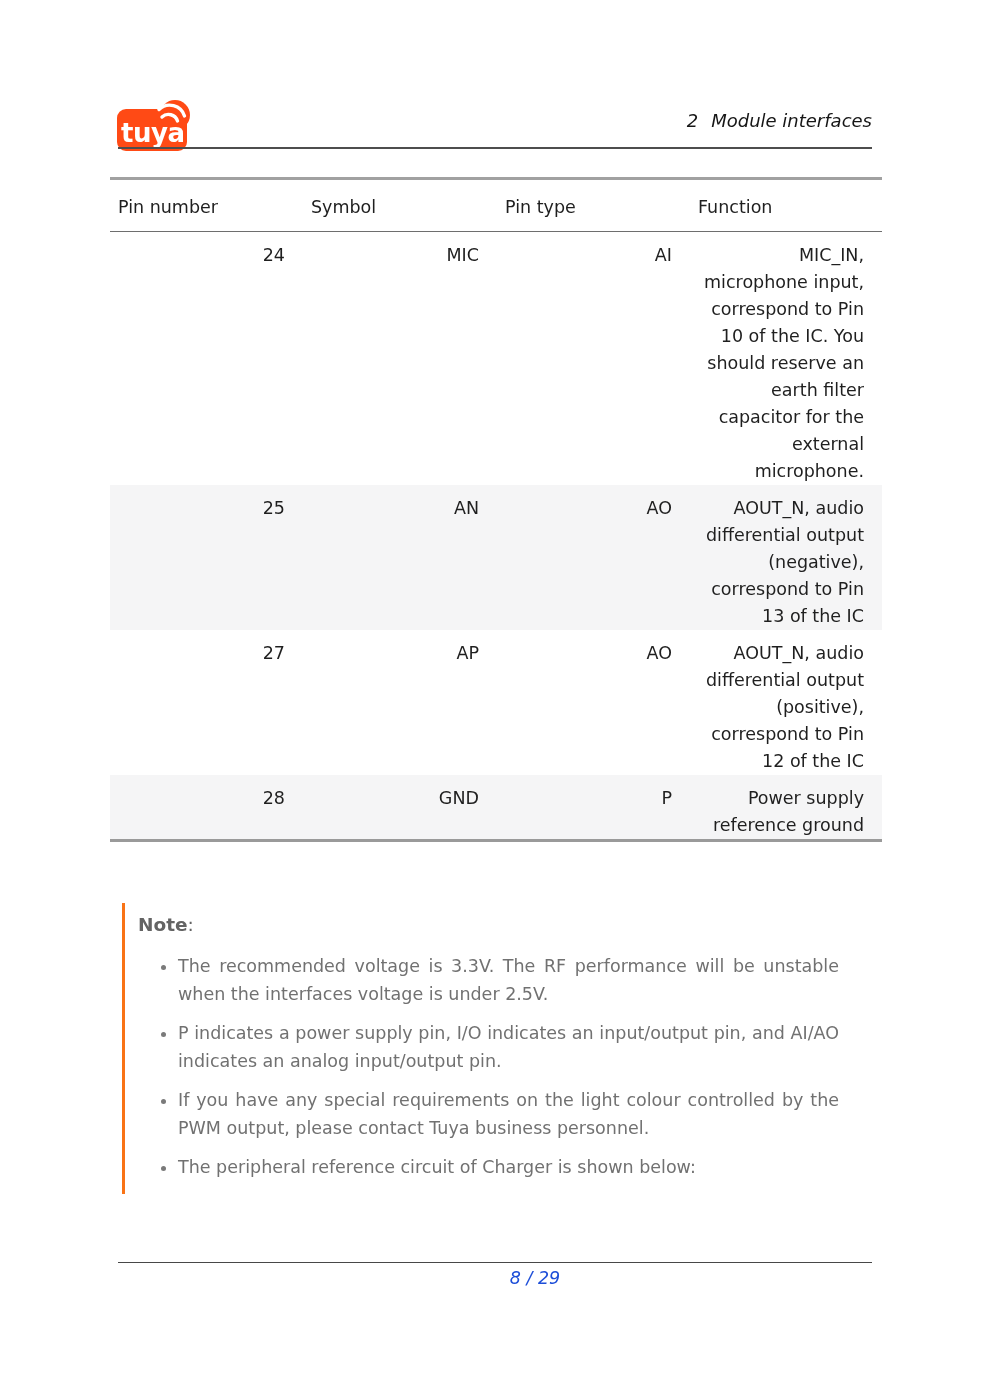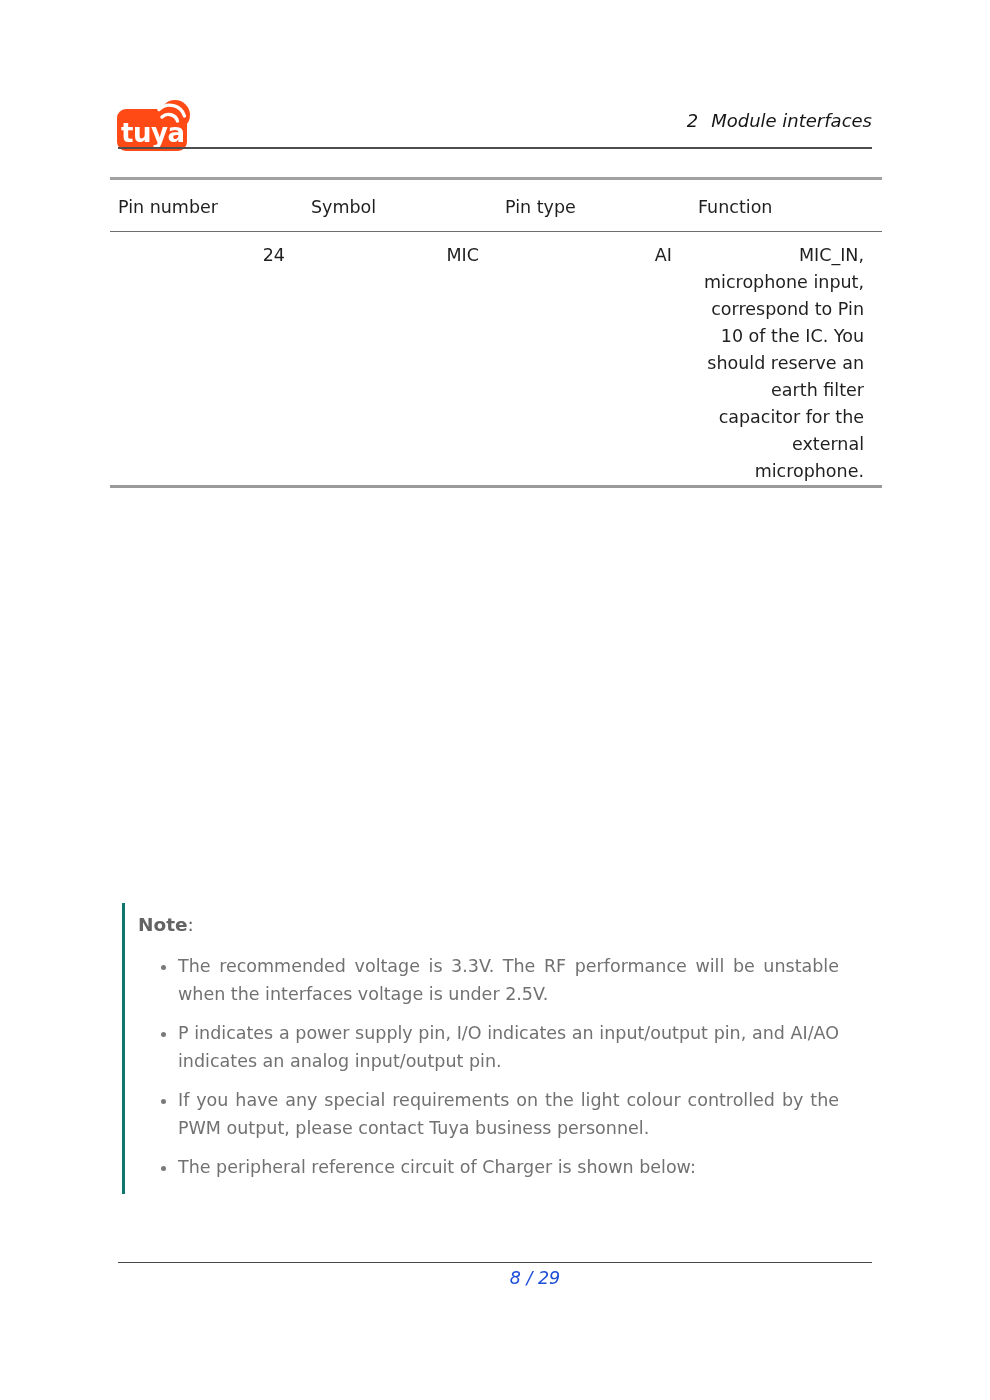--- a/index.html
+++ b/index.html
@@ -63,21 +63,21 @@
     text-align: right;
   }
   .pin-table tbody tr:nth-child(even) { background: #f5f5f6; }
 
   
   .note {
     position: absolute;
     left: 122px;
     top: 903px;
     width: 717px;
-    border-left: 3px solid #0f766e;
+    border-left: 3px solid #f97316;
     padding: 10px 0 8px 13px;
     font-size: 17.5px;
     color: #717171;
   }
   .note-heading { line-height: 24px; font-size: 18.5px; }
   .note-label { font-weight: bold; color: #636363; }
   .note-colon { color: #636363; }
   .note-list { margin: 16px 0 0 0; padding: 0 0 0 40px; list-style: disc; }
   .note-list li {
     text-align: justify;
@@ -144,23 +144,41 @@
       </tr>
     </thead>
     <tbody>
     <tr>
       <td class="c-pin">24</td>
       <td class="c-sym">MIC</td>
       <td class="c-type">AI</td>
       <td class="c-func">MIC_IN, microphone input, correspond to Pin 10 of the IC. You should reserve an earth filter capacitor for the external microphone.</td>
     </tr>
 
+    <tr>
+      <td class="c-pin">25</td>
+      <td class="c-sym">AN</td>
+      <td class="c-type">AO</td>
+      <td class="c-func">AOUT_N, audio differential output (negative), correspond to Pin 13 of the IC</td>
+    </tr>
 
 
+    <tr>
+      <td class="c-pin">27</td>
+      <td class="c-sym">AP</td>
+      <td class="c-type">AO</td>
+      <td class="c-func">AOUT_N, audio differential output (positive), correspond to Pin 12 of the IC</td>
+    </tr>
 
+    <tr>
+      <td class="c-pin">28</td>
+      <td class="c-sym">GND</td>
+      <td class="c-type">P</td>
+      <td class="c-func">Power supply reference ground</td>
+    </tr>
   </tbody>
   </table>
 
   <div class="note">
     <div class="note-heading">
       <span class="note-label">Note</span><span class="note-colon">:</span>
     </div>
     <ul class="note-list">
     <li>The recommended voltage is 3.3V. The RF performance will be unstable when the interfaces voltage is under 2.5V.</li>
 

